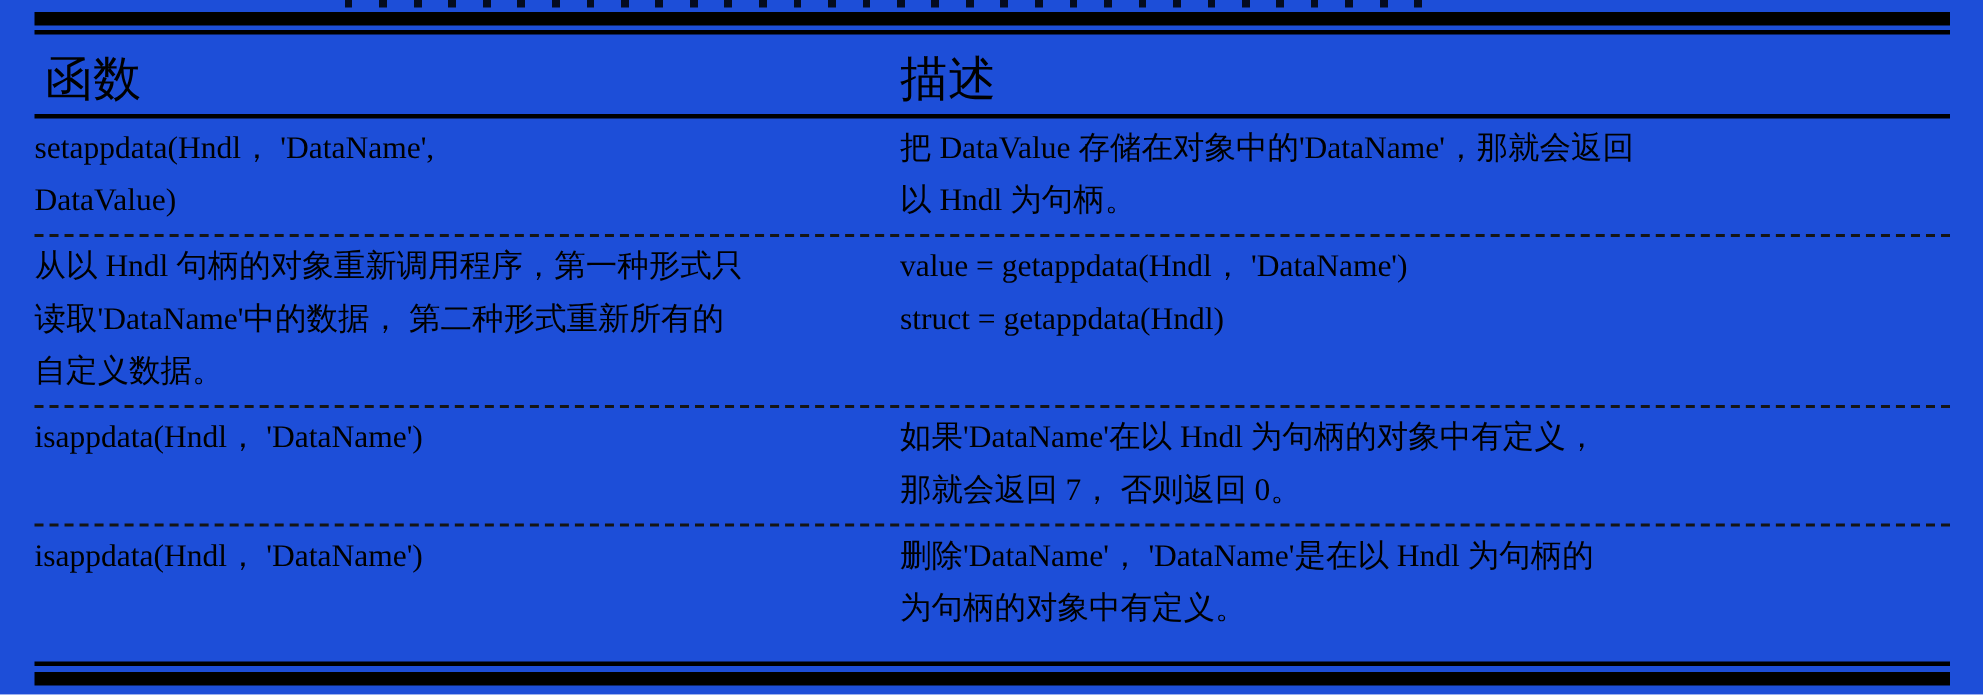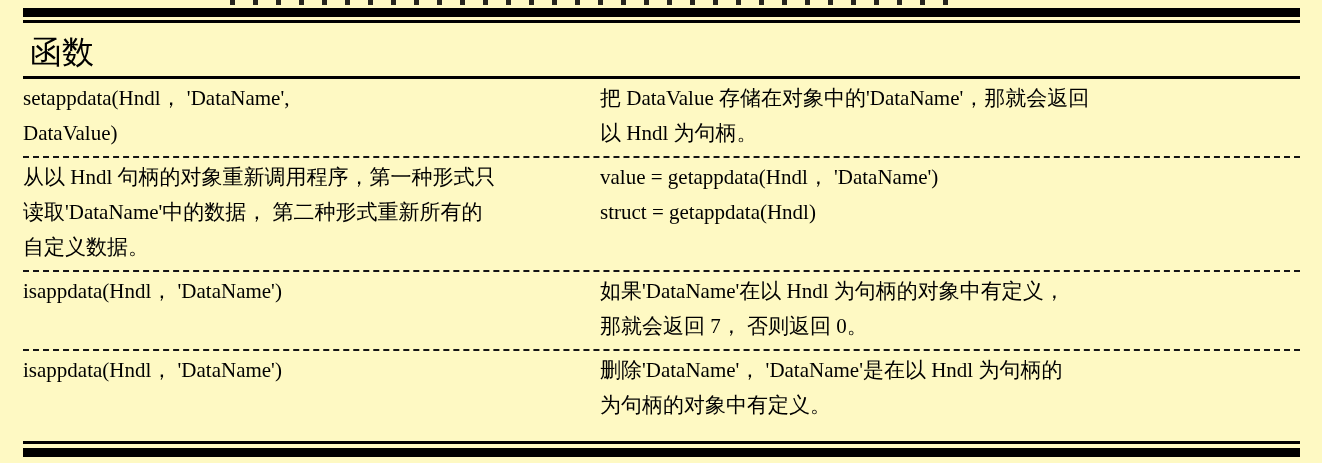--- a/index.html
+++ b/index.html
@@ -1,20 +1,20 @@
 <!DOCTYPE html>
 <html><head>
 <meta charset="utf-8">
 <style>
   html, body { margin: 0; padding: 0; background: #ffffff; }
   .sheet {
     position: relative;
     width: 1322px;
     height: 463px;
-    background: #fef9c3;
+    background: #1d4ed8;
     overflow: hidden;
     font-family: "Liberation Serif", "DejaVu Serif", serif;
     color: #000000;
   }
   
   .caption-remnant {
     position: absolute;
     top: 0; left: 230px;
     width: 726px; height: 5px;
     background: repeating-linear-gradient(90deg, #000 0 5px, transparent 5px 23px);
@@ -48,20 +48,21 @@
 
   <div class="caption-remnant"></div>
 
   <div class="rule rule-top-thick"></div>
   <div class="rule rule-top-thin"></div>
 
   <div class="tbl">
 
     <div class="tr thead">
       <div class="td td-fn">函数</div>
+      <div class="td td-desc">描述</div>
     </div>
 
     <div class="tbody">
 
       <div class="tr">
         <div class="td td-fn">setappdata(Hndl， 'DataName',
 DataValue)</div>
         <div class="td td-desc">把 DataValue 存储在对象中的'DataName'，那就会返回
 以 Hndl 为句柄。</div>
       </div>

